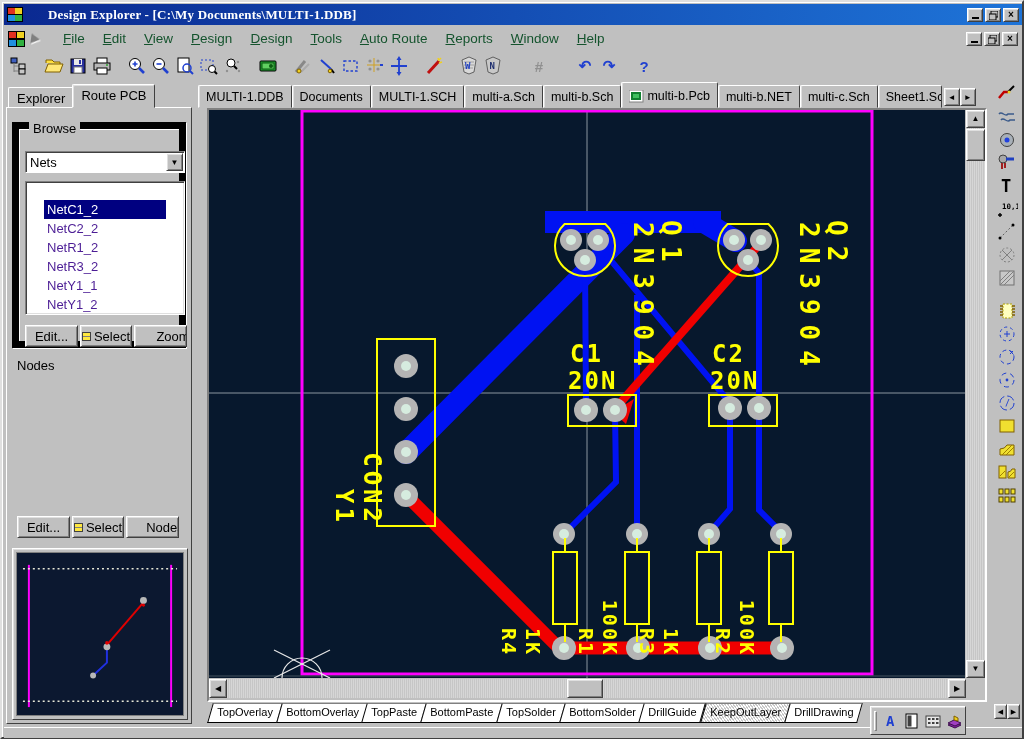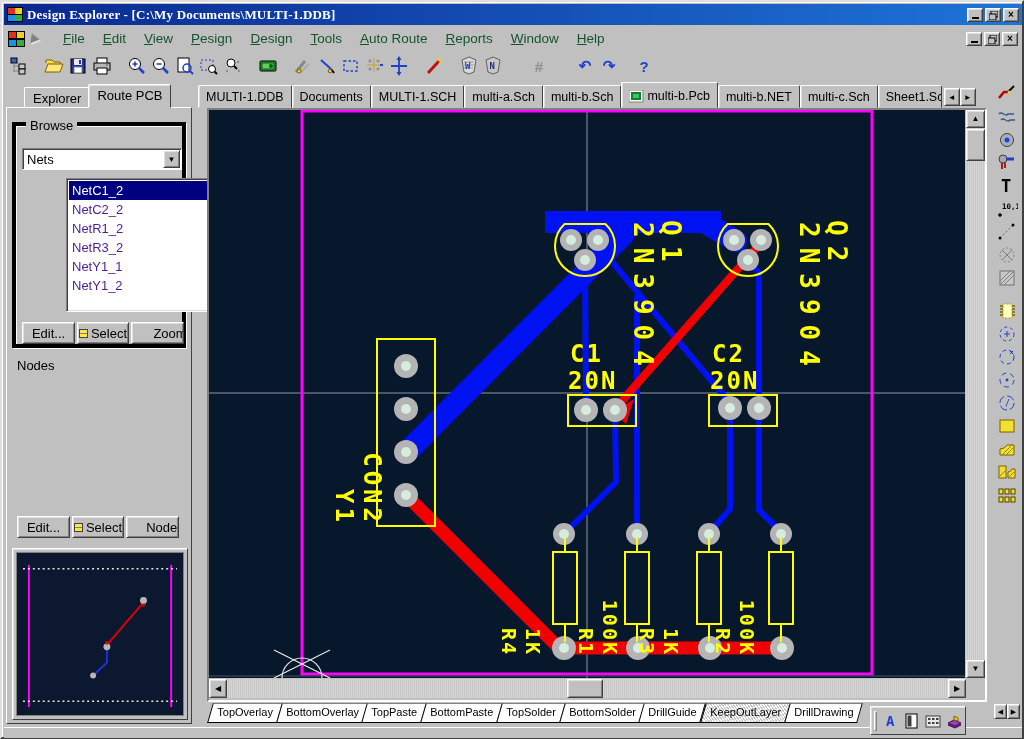--- a/index.html
+++ b/index.html
@@ -6,21 +6,21 @@
   html,body { width:1024px; height:739px; overflow:hidden; background:#c0c0c0;
     font-family:"Liberation Sans", sans-serif; }
   .window { position:relative; width:1024px; height:739px; background:#c0c0c0;
     border:2px solid; border-color:#dfdfdf #404040 #404040 #dfdfdf; box-shadow: inset 1px 1px 0 #fff; }
 
   
   .raised { border:1px solid; border-color:#fff #404040 #404040 #fff; box-shadow: inset 1px 1px 0 #dfdfdf, inset -1px -1px 0 #808080; background:#c0c0c0; }
 
   
   .titlebar { position:absolute; left:2px; top:2px; width:1018px; height:21px;
-    background:linear-gradient(90deg,#0a2890,#1e74d8); display:flex; align-items:center; padding:0 3px; }
+    background:linear-gradient(90deg,#0a2890,#1e74d8); display:flex; align-items:center; padding:0 3px;gap:21px; }
   .app-icon { width:16px; height:15px; margin-right:4px; position:relative; background:#000; }
   .app-icon i { position:absolute; width:7px; height:6px; }
   .title-text { color:#fff; font-size:13px; font-weight:bold; letter-spacing:.2px; flex:1;
     font-family:"Liberation Serif", serif; }
   .winbtns { display:flex; gap:2px; }
   .wbtn { width:16px; height:14px; font-size:10px; line-height:12px; text-align:center;
     color:#000; font-weight:bold; }
   .wbtn .min { display:block; width:7px; height:2px; background:#000; margin:8px auto 0; }
   .wbtn svg { display:block; margin:2px auto 0; }
 
@@ -44,33 +44,33 @@
   .dtab { height:23px; padding:3px 7px 2px; font-size:12.5px; color:#000; background:#c0c0c0;
     border:1px solid; border-color:#fff #404040 #c0c0c0 #fff; box-shadow: inset 1px 0 0 #dfdfdf; border-radius:2px 2px 0 0;
     white-space:nowrap; overflow:hidden; display:flex; align-items:center; gap:3px; }
   .dtab.active { height:26px; font-weight:normal; background:#c0c0c0; border-color:#fff #404040 #c0c0c0 #fff; padding-top:4px; }
   .dtab.last { max-width:64px; }
   .tab-scroll { display:flex; margin-left:2px; margin-bottom:2px; }
   .tab-scroll .sbtn { width:16px; height:18px; font-size:8px; display:flex; align-items:center; justify-content:center; }
 
   
   .left-panel { position:absolute; left:2px; top:78px; width:192px; height:646px; background:#c0c0c0; }
-  .ptabs { position:absolute; left:20px; top:4px; display:flex; align-items:flex-end; }
+  .ptabs { position:absolute; left:4px; top:4px; display:flex; align-items:flex-end; }
   .ptab { height:21px; padding:3px 8px; font-size:13px; background:#c0c0c0; border:1px solid; border-color:#fff #404040 #c0c0c0 #fff; border-radius:2px 2px 0 0; }
   .ptab.active { height:24px; margin-left:-2px; position:relative; z-index:2; box-shadow: inset 1px 1px 0 #dfdfdf; }
   .panel-body { position:absolute; left:2px; top:27px; width:186px; height:617px; border:1px solid; border-color:#fff #404040 #404040 #fff; }
 
-  .groupbox { position:absolute; left:5px; top:14px; width:174px; height:226px; border:4px solid #000000; box-shadow:1px 1px 0 #fff, inset 1px 1px 0 #fff; }
+  .groupbox { position:absolute; left:5px; top:14px; width:174px; height:226px; border:7px solid #000000; box-shadow:1px 1px 0 #fff, inset 1px 1px 0 #fff; }
   .grouplabel { position:absolute; left:10px; top:-8px; background:#c0c0c0; padding:0 4px; font-size:13px; }
 
   .combo { position:absolute; left:6px; top:22px; width:160px; height:22px; background:#fff; border:1px solid; border-color:#808080 #fff #fff #808080; box-shadow: inset 1px 1px 0 #404040; display:flex; align-items:center; }
   .combo .val { flex:1; font-size:13px; padding-left:4px; }
   .combo .drop { width:17px; height:18px; margin-right:1px; font-size:8px; display:flex; align-items:center; justify-content:center; }
 
-  .listbox { position:absolute; background:#fff; border:1px solid; border-color:#808080 #fff #fff #808080; box-shadow: inset 1px 1px 0 #404040, inset -1px -1px 0 #dfdfdf; padding:2px; overflow:hidden;margin-left:44px; }
+  .listbox { position:absolute; background:#fff; border:1px solid; border-color:#808080 #fff #fff #808080; box-shadow: inset 1px 1px 0 #404040, inset -1px -1px 0 #dfdfdf; padding:18px; overflow:hidden; }
   .lb1 { left:6px; top:52px; width:160px; height:134px; }
   .li { font-size:13px; height:19px; line-height:19px; padding-left:3px; color:#4c1d95; white-space:nowrap; }
   .li.sel { background:#000080; color:#fff; }
 
   .btnrow { position:absolute; left:6px; display:flex; gap:2px; }
   .btnrow.r1 { top:196px; }
   .pbtn { height:22px; font-size:13px; display:flex; align-items:center; justify-content:center; white-space:nowrap; overflow:hidden; padding:0 3px; }
   .pbtn.b1 { width:53px; } .pbtn.b2 { width:52px; } .pbtn.b3 { width:53px;padding-left:28px; }
   .sel-ico { width:9px; height:9px; margin-right:3px; flex:0 0 auto;
     background:linear-gradient(180deg,#ffe840 0 3px,#808080 3px 4px,#ffe840 4px 7px,#808080 7px 9px);

